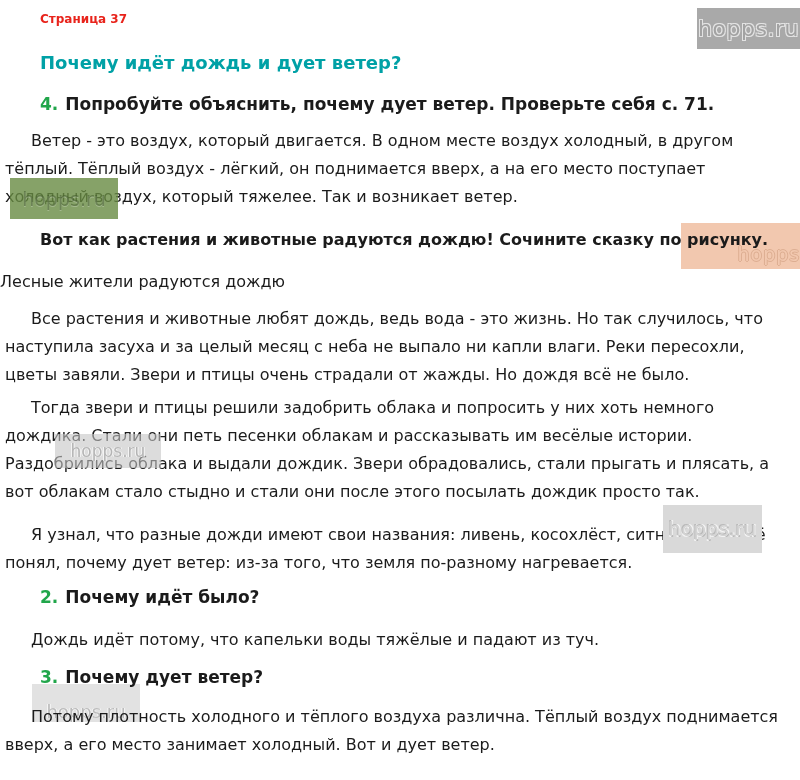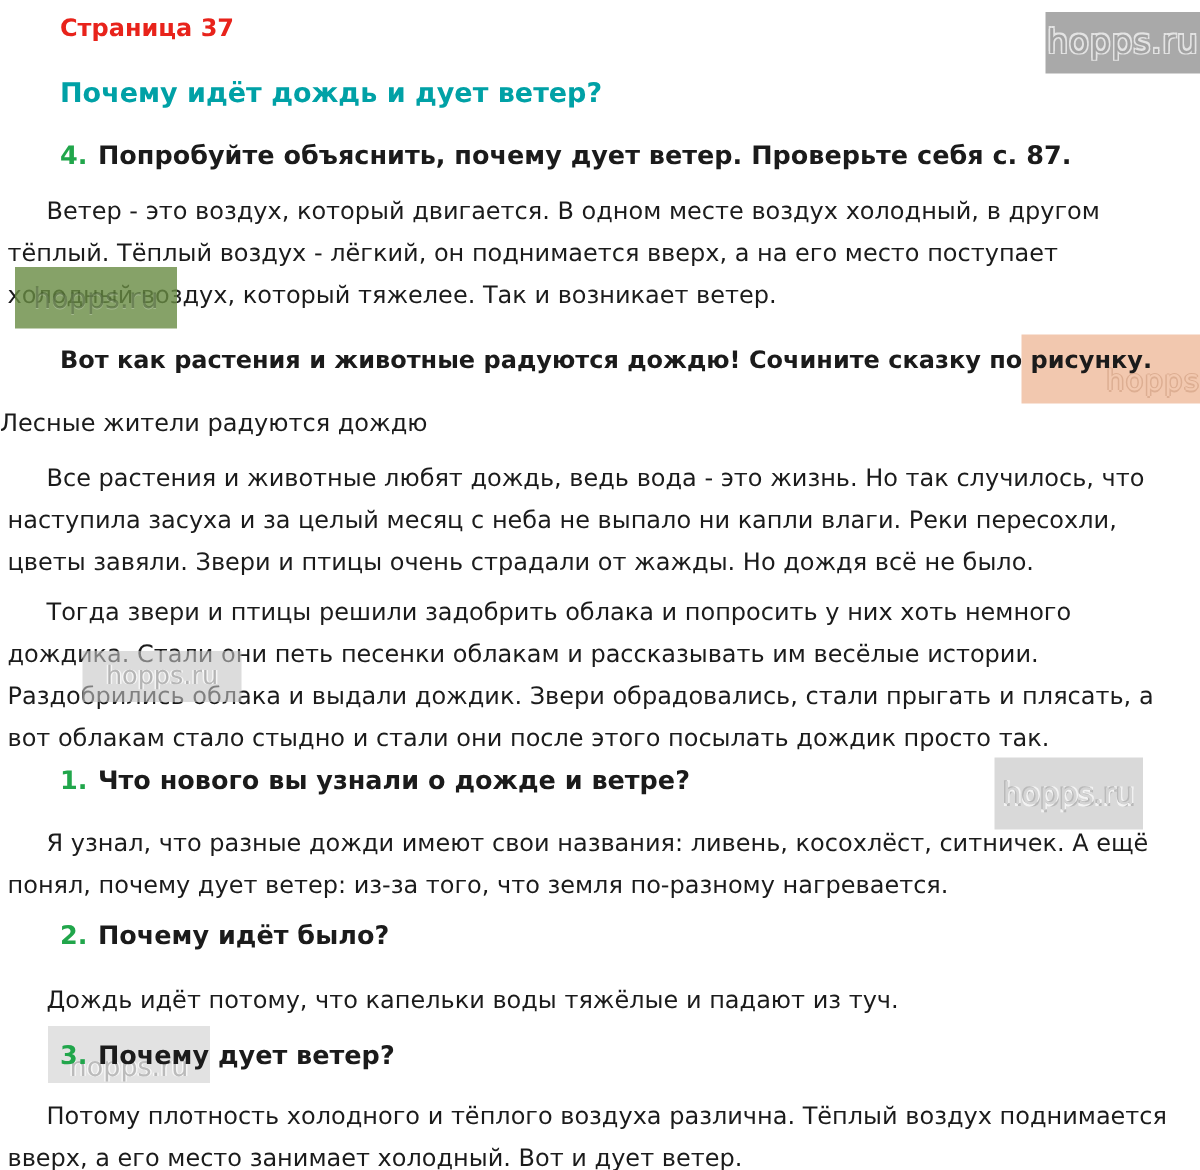--- a/index.html
+++ b/index.html
@@ -4,21 +4,21 @@
 <style>
   html, body { margin:0; padding:0; }
   body {
     width:800px; height:780px; background:#ffffff;
     font-family:"DejaVu Sans", sans-serif; color:#1b1b1b;
     overflow:hidden;
   }
   .page { position:relative; width:800px; height:780px; z-index:0; }
 
   
-  .page-title  { margin:8px 0 0 40px;  font-size:16px; font-weight:bold; line-height:22px; color:#e8231b; }
+  .page-title  { margin:8px 0 0 40px;  font-size:12px; font-weight:bold; line-height:22px; color:#e8231b; }
   .topic       { margin:22px 0 0 40px; font-size:18px; font-weight:bold; line-height:22px; color:#00a1a6; }
 
   .qline { margin:0 5px 0 40px; font-size:17px; font-weight:bold; line-height:24px; white-space:nowrap; }
   .qline .qnum { color:#21a64b; margin-right:7px; }
   #q4 { margin-top:18px; }
   #q1 { margin-top:3px; }
   #q2 { margin-top:8px; }
   #q3 { margin-top:11px; }
 
   
@@ -95,40 +95,37 @@
   </div>
   <div class="wm wm-gray-q3">
     <span>hopps.ru</span>
   </div>
 
   <div class="page-title">Страница 37</div>
 
   <div class="topic">Почему идёт дождь и дует ветер?</div>
 
   <div class="qline" id="q4">
-    <span class="qnum">4.</span><span>Попробуйте объяснить, почему дует ветер. Проверьте себя с. 87.</span>
+    <span class="qnum">4.</span><span>Попробуйте объяснить, почему дует ветер. Проверьте себя с. 71.</span>
   </div>
 
   <p class="body" id="p-wind">Ветер - это воздух, который двигается. В одном месте воздух холодный, в другом тёплый. Тёплый воздух - лёгкий, он поднимается вверх, а на его место поступает холодный воздух, который тяжелее. Так и возникает ветер.</p>
 
   <div class="task-prompt">
     <span>Вот как растения и животные радуются дождю! Сочините сказку по </span><span class="hl"><span>рисунку.</span><span class="hl-box">
           <span class="wm-word">hopps.ru</span>
         </span></span>
   </div>
 
   <div class="story-title">Лесные жители радуются дождю</div>
 
   <p class="body" id="p-story1">Все растения и животные любят дождь, ведь вода - это жизнь. Но так случилось, что наступила засуха и за целый месяц с неба не выпало ни капли влаги. Реки пересохли, цветы завяли. Звери и птицы очень страдали от жажды. Но дождя всё не было.</p>
 
   <p class="body" id="p-story2">Тогда звери и птицы решили задобрить облака и попросить у них хоть немного дождика. Стали они петь песенки облакам и рассказывать им весёлые истории. Раздобрились облака и выдали дождик. Звери обрадовались, стали прыгать и плясать, а вот облакам стало стыдно и стали они после этого посылать дождик просто так.</p>
 
-  <div class="qline" id="q1">
-    <span class="qnum">1.</span><span>Что нового вы узнали о дожде и ветре?</span>
-  </div>
   <p class="body" id="a1">Я узнал, что разные дожди имеют свои названия: ливень, косохлёст, ситничек. А ещё понял, почему дует ветер: из-за того, что земля по-разному нагревается.</p>
 
   <div class="qline" id="q2">
     <span class="qnum">2.</span><span>Почему идёт было?</span>
   </div>
   <p class="body" id="a2">Дождь идёт потому, что капельки воды тяжёлые и падают из туч.</p>
 
   <div class="qline" id="q3">
     <span class="qnum">3.</span><span>Почему дует ветер?</span>
   </div>

